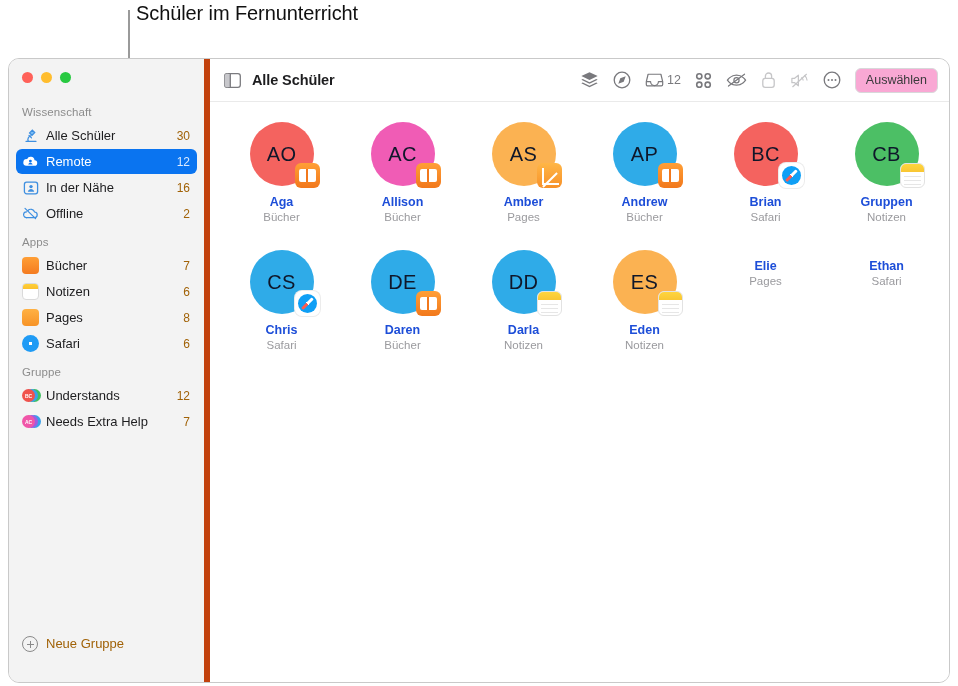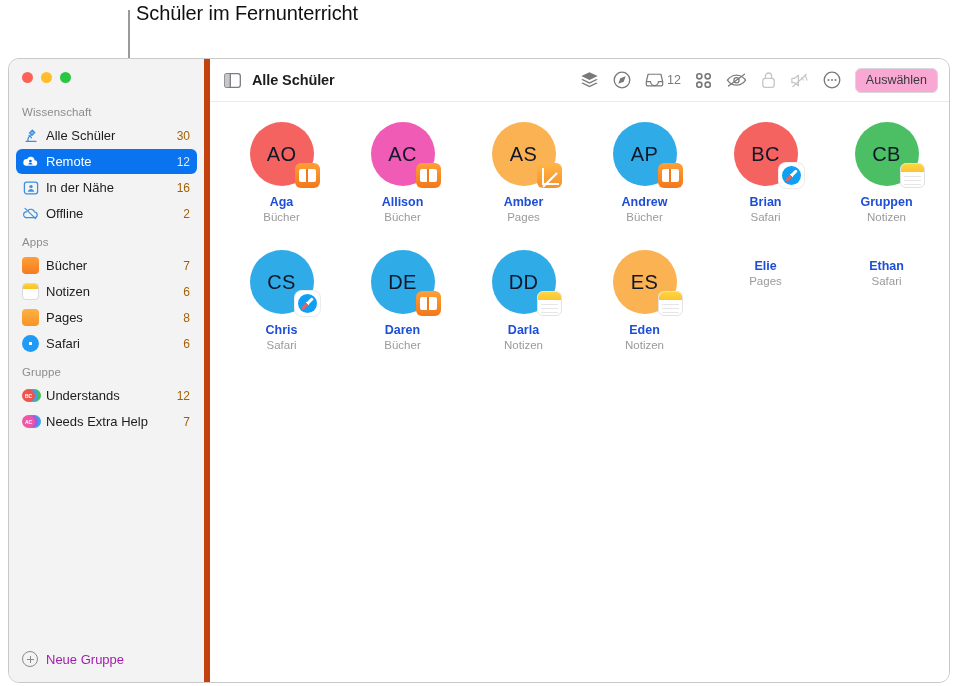--- a/index.html
+++ b/index.html
@@ -87,24 +87,24 @@
   .side-row .s-count {
     font-size: 12px;
     color: #a16207;
   }
   .side-row.selected .s-count { color: #dbeaff; }
 
   .new-group {
     position: absolute;
     left: 0; right: 0; bottom: 0;
     height: 46px;
-    display: flex; align-items: center;
+    display: flex; align-items: flex-start;
     padding-left: 13px;
     font-size: 13px;
-    color: #a21caf;
+    color: #a16207;
   }
   .new-group .plus {
     width: 16px; height: 16px; margin-right: 8px;
     border: 1.3px solid #8a8a8a; border-radius: 50%;
     position: relative; flex: 0 0 16px;
   }
   .new-group .plus::before, .new-group .plus::after {
     content: ""; position: absolute; background: #8a8a8a;
   }
   .new-group .plus::before { left: 3.5px; top: 6.6px; width: 7px; height: 1.3px; }

